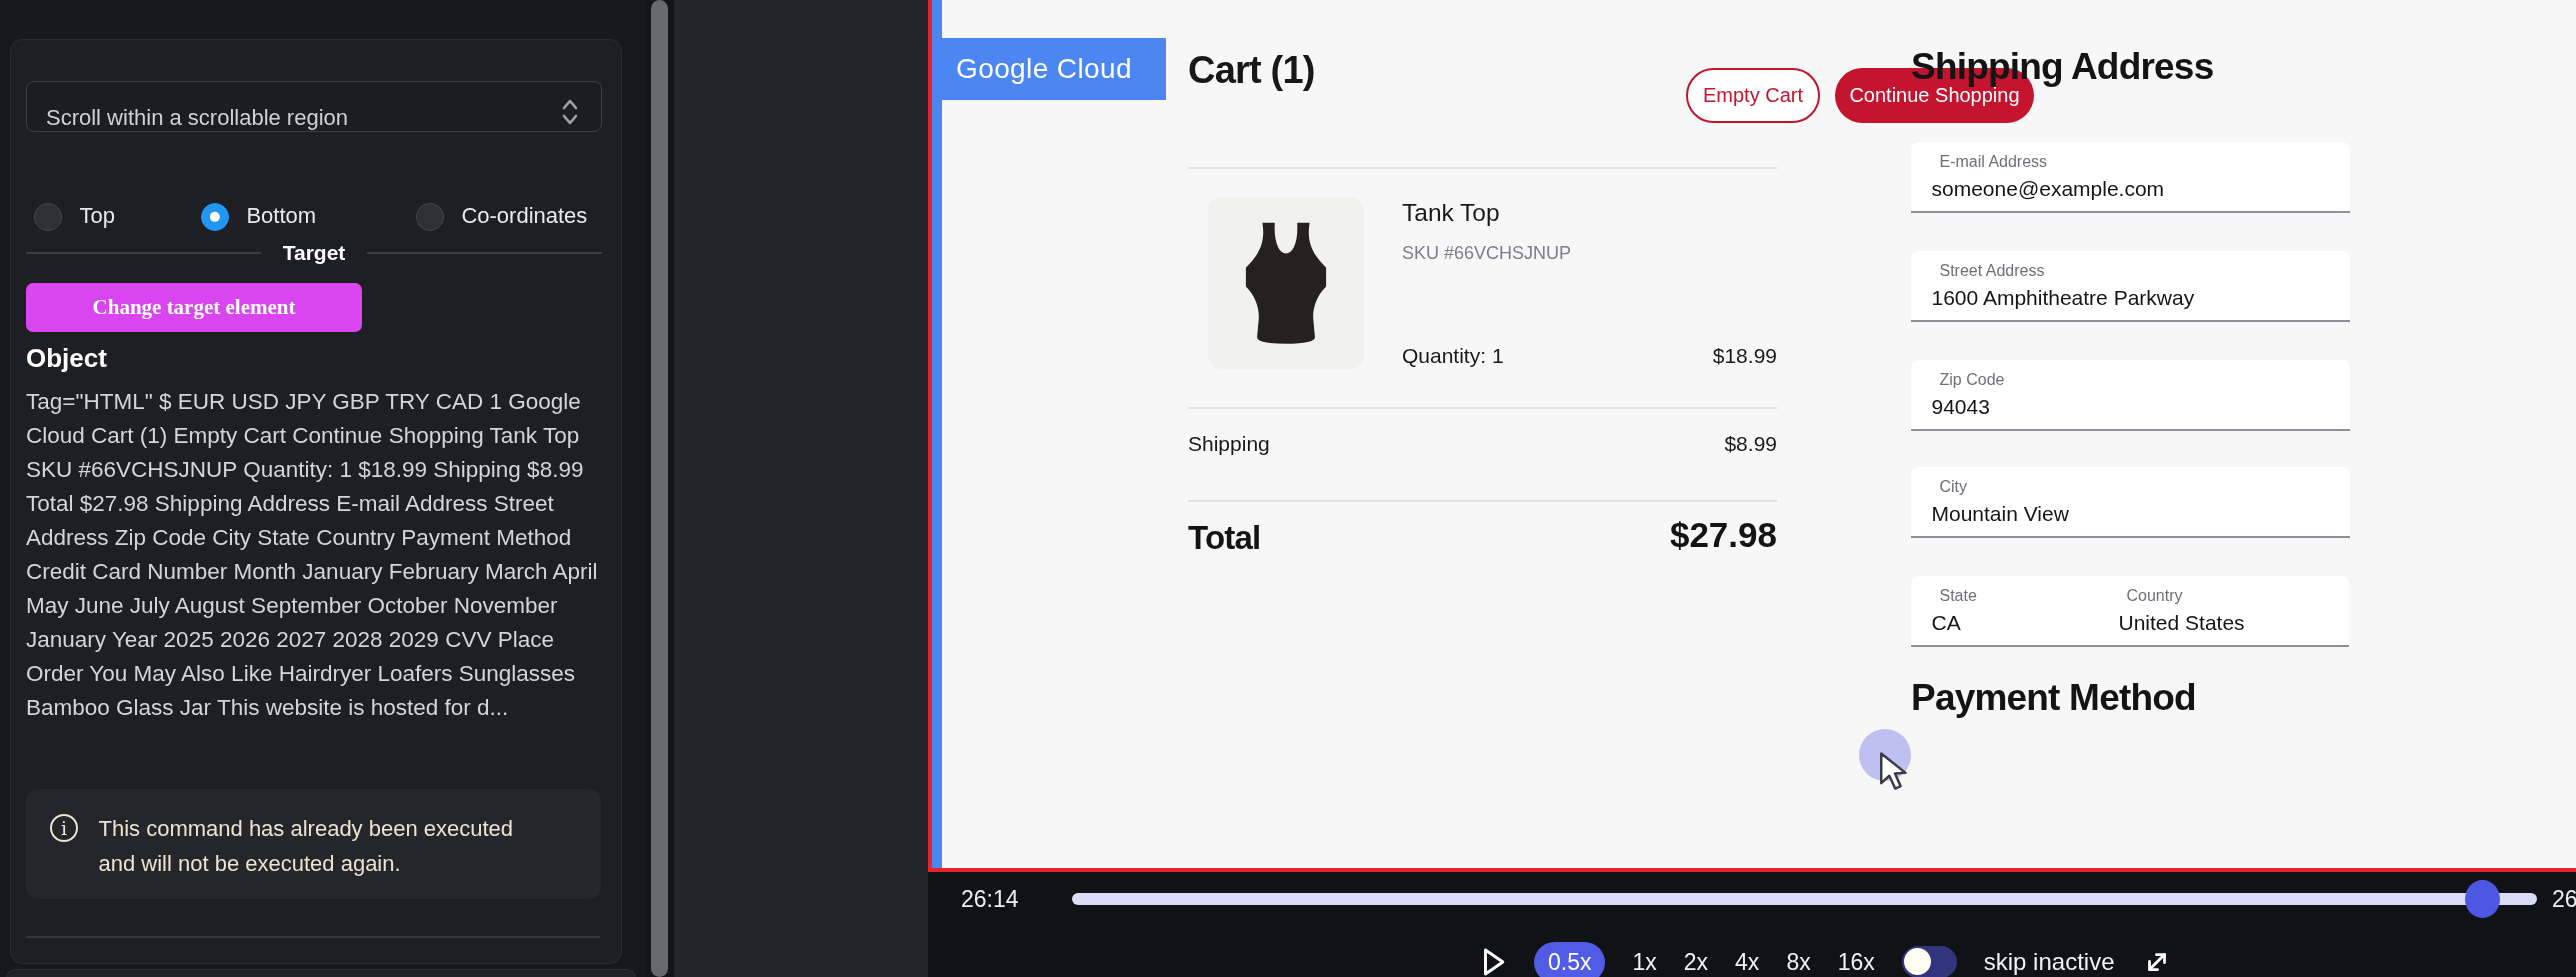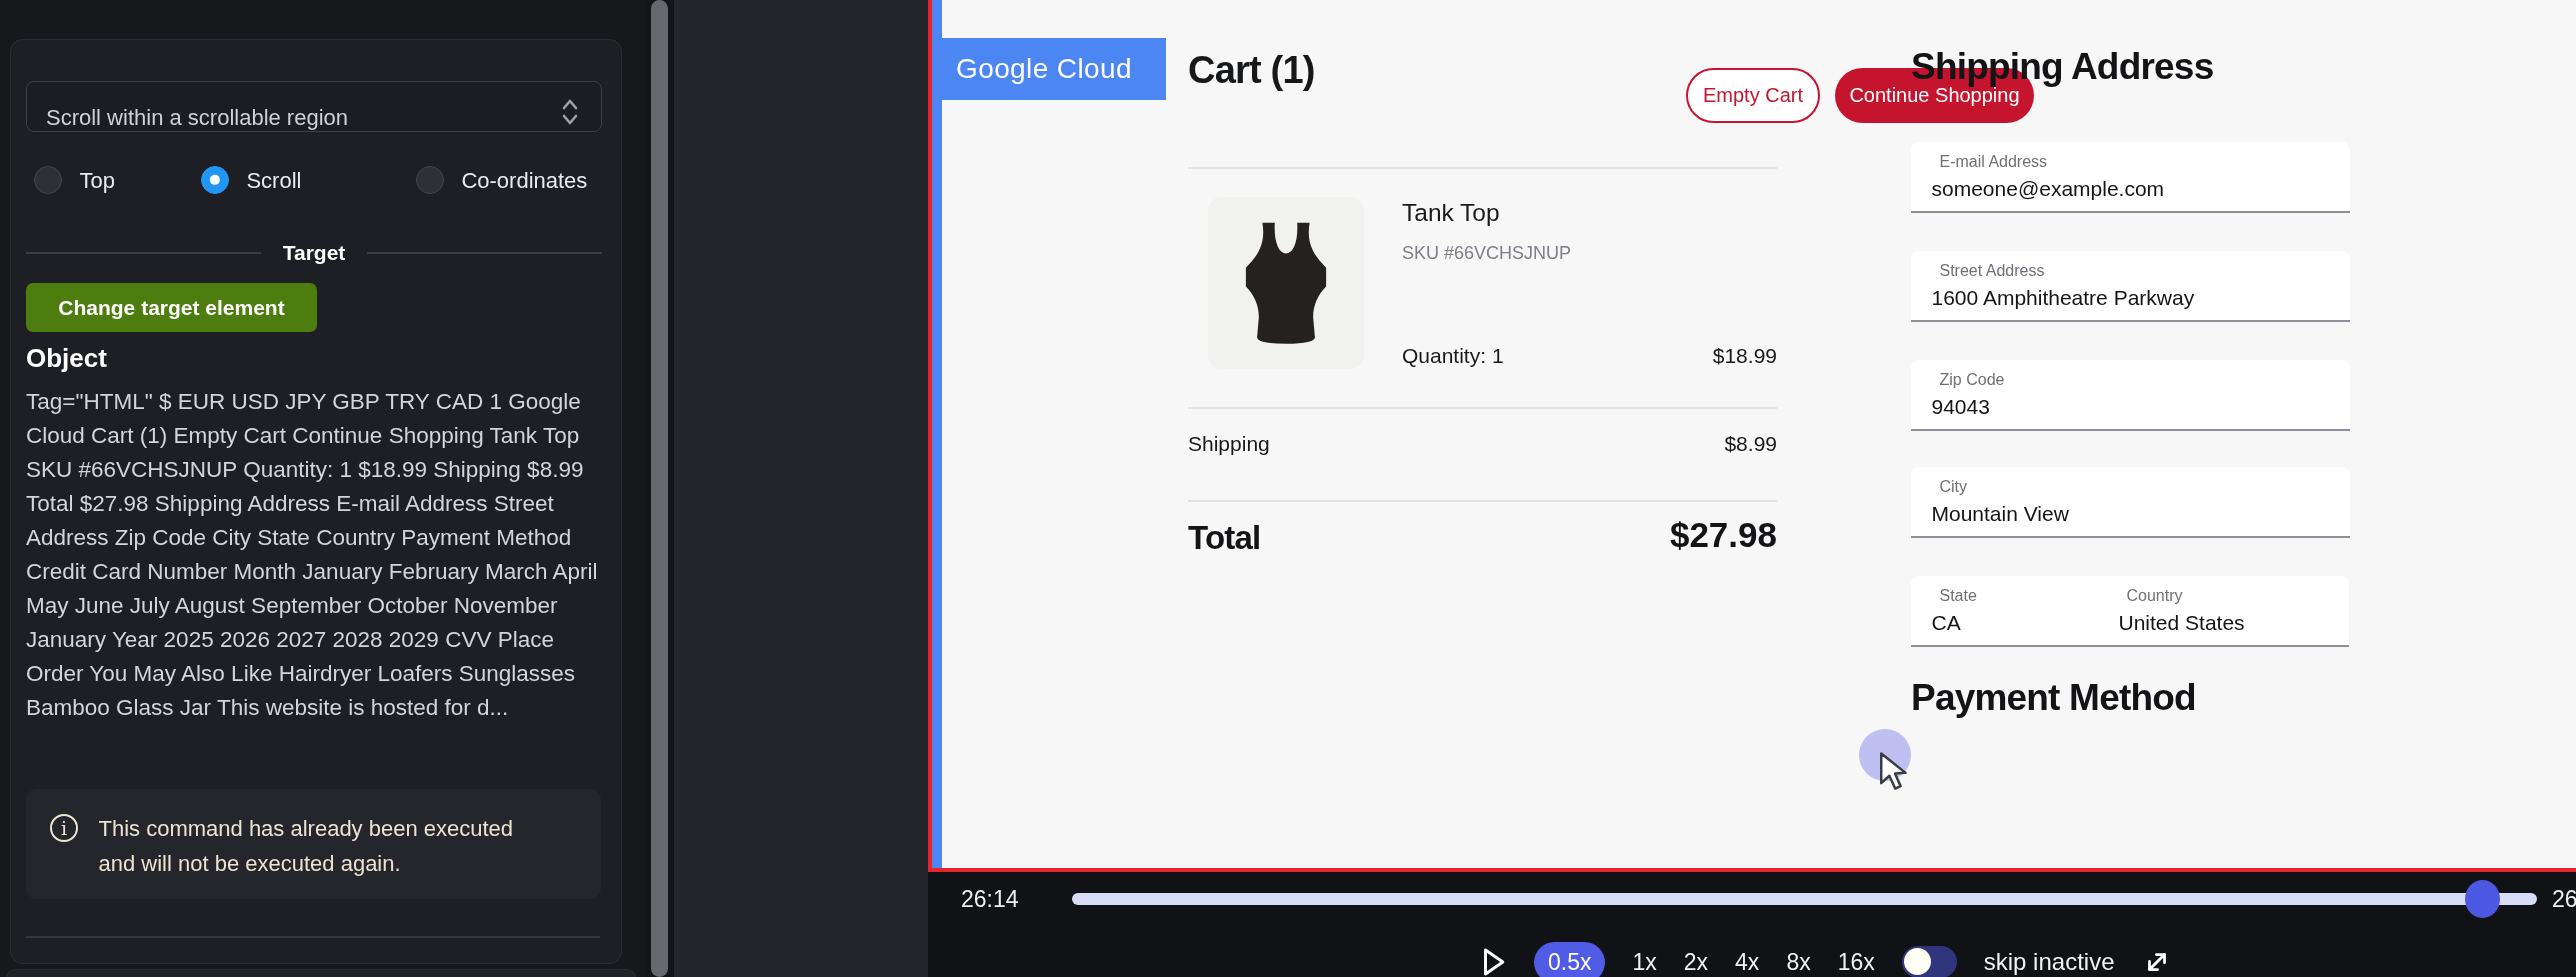--- a/index.html
+++ b/index.html
@@ -9,33 +9,33 @@
 
   
   .sidebar { position:absolute; left:0; top:0; width:646px; height:977px; background:#17181c; }
   .side-card { position:absolute; left:10.3px; top:39px; width:612px; height:925px;
     background:#1d1f24; border:1.6px solid #2c2e34; border-radius:12.6px; }
   .cmd-select { position:absolute; left:26px; top:81px; width:576px; height:51px;
     background:#1b1d22; border:1.6px solid #3d4046; border-radius:8px;
     display:flex; align-items:flex-end; padding:0 19px; cursor:pointer; }
   .cmd-select .val { font-size:22px; color:#ced1d6; flex:1; }
   .radio-row { position:absolute; left:26px; top:155px; width:576px; height:39px; }
-  .radio-item { position:absolute; display:flex; align-items:flex-end; gap:17.4px; height:39px; }
+  .radio-item { position:absolute; display:flex; align-items:flex-start; gap:17.4px; height:39px;margin-top:48px; }
   .radio-item.r0 { left:8px; } .radio-item.r1 { left:175px; } .radio-item.r2 { left:390px; }
   .radio-dot { width:28px; height:28px; border-radius:50%; background:#2e3036; border:1.6px solid #43464c; position:relative; }
   .radio-dot.on { background:#2196f3; border-color:#2196f3; }
   .radio-dot.on::after { content:""; position:absolute; left:50%; top:50%; width:10.3px; height:10.3px;
     border-radius:50%; background:#ffffff; transform:translate(-50%,-50%); }
   .radio-item .lbl { font-size:22px; color:#e8eaee; }
   .target-row { position:absolute; left:26px; top:241px; width:576px; display:flex; align-items:center; gap:22px; }
   .target-row .line { flex:1; height:1.6px; background:#3a3d43; }
   .target-row .txt { font-size:21px; font-weight:bold; color:#ffffff; }
-  .change-btn { position:absolute; left:26px; top:283px; width:291px; height:49px;
-    background:#4d7c0f; border:none; border-radius:7px; color:#ffffff; font-size:21px;
-    font-weight:bold; font-family:Liberation Sans, sans-serif; cursor:pointer; }
+  .change-btn { position:absolute; left:26px; top:283px; width:336px; height:49px;
+    background:#d946ef; border:none; border-radius:7px; color:#ffffff; font-size:21px;
+    font-weight:bold; font-family:Liberation Serif, serif; cursor:pointer; }
   .obj-h { position:absolute; left:26px; top:343px; font-size:26px; font-weight:bold; color:#ffffff; }
   .obj-p { position:absolute; left:26px; top:385px; width:578px; font-size:22.5px; line-height:34px; color:#d3d5d9; }
   .notice { position:absolute; left:26px; top:789px; width:575px; height:110px; background:#25262b;
     border-radius:11px; display:flex; align-items:flex-start; padding:22px 24px; gap:20.5px; }
   .info-ic { width:28px; height:28px; min-width:28px; border:2.4px solid #ece4d2; border-radius:50%;
     color:#ece4d2; font-family:"DejaVu Serif", serif; font-size:19px; display:flex;
     align-items:center; justify-content:center; margin-top:3.2px; }
   .notice .msg { font-size:22px; line-height:35px; color:#ece4d2; }
   .inset-div { position:absolute; left:26px; top:936px; width:574px; height:1.6px; background:#34373d; }
   .bottom-strip { position:absolute; left:6.3px; top:969px; width:630px; height:11px;
@@ -121,21 +121,21 @@
       </span>
     </div>
 
     <div class="radio-row">
       <div class="radio-item r0">
         <span class="radio-dot"></span>
         <span class="lbl">Top</span>
       </div>
       <div class="radio-item r1">
         <span class="radio-dot on"></span>
-        <span class="lbl">Scroll</span>
+        <span class="lbl">Bottom</span>
       </div>
       <div class="radio-item r2">
         <span class="radio-dot"></span>
         <span class="lbl">Co-ordinates</span>
       </div>
     </div>
 
     <div class="target-row">
       <span class="line"></span>
       <span class="txt">Target</span>

